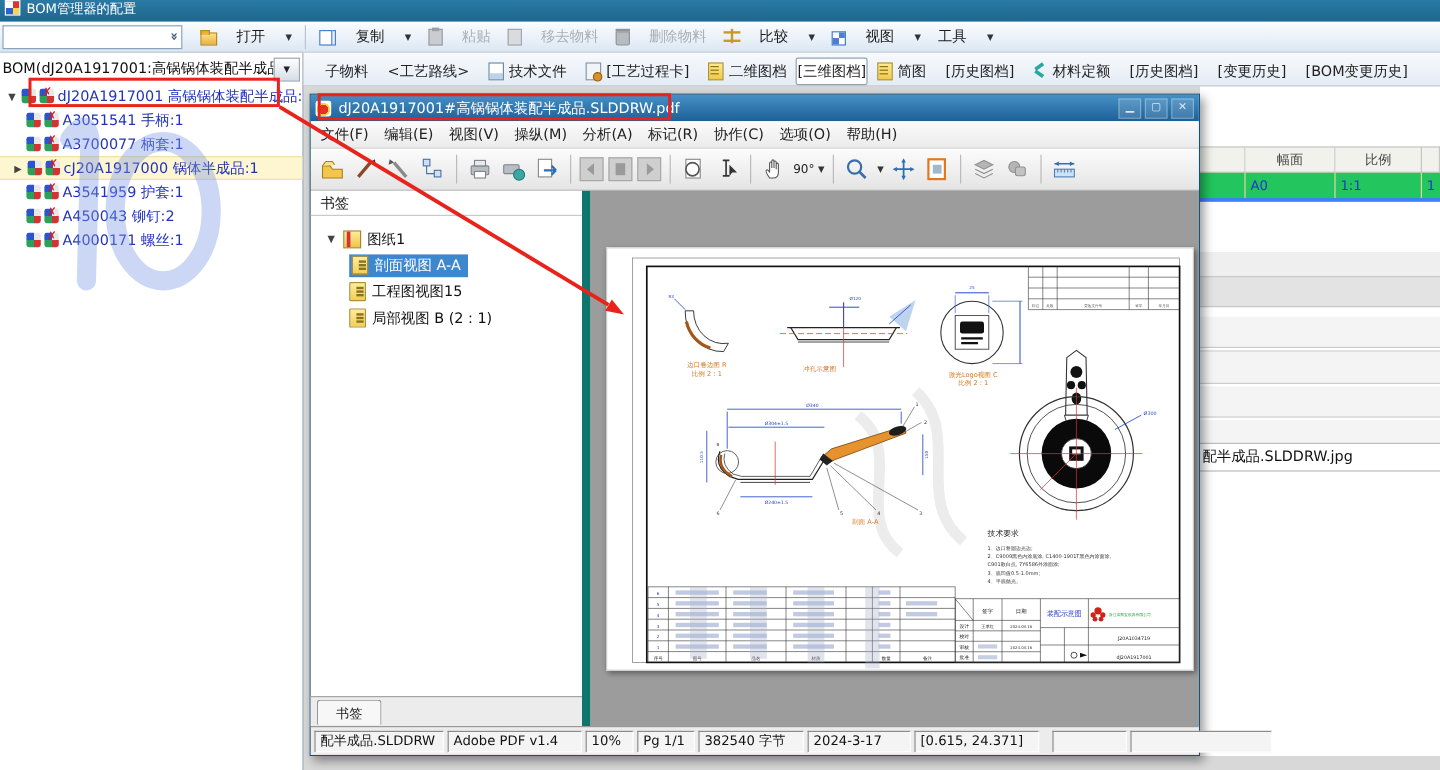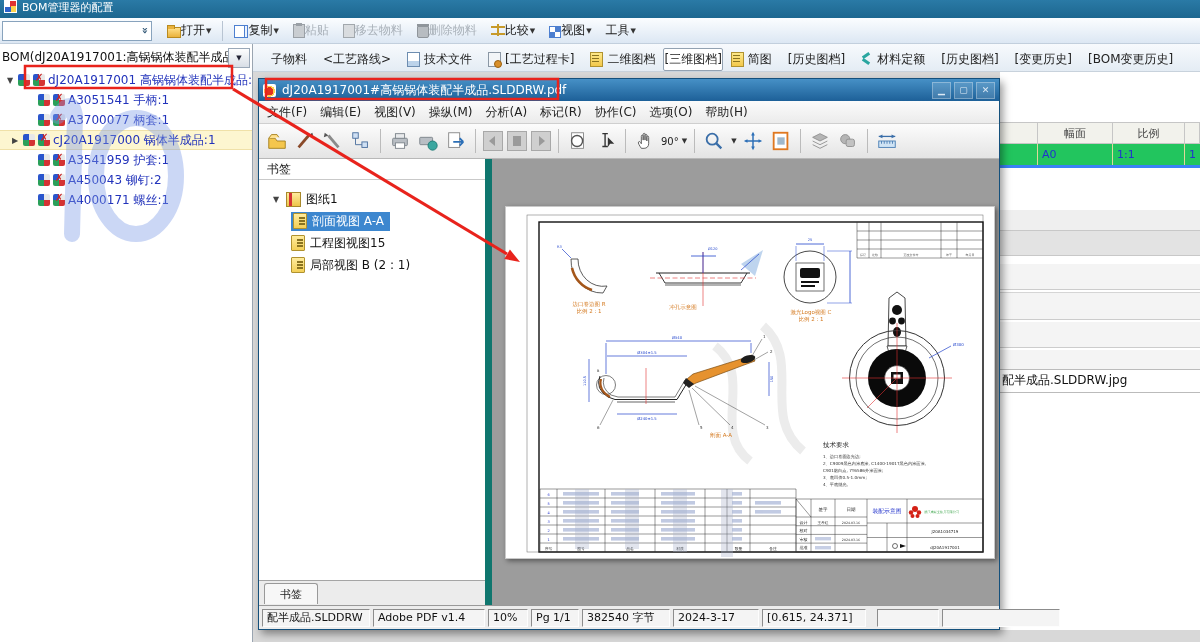--- a/index.html
+++ b/index.html
@@ -11,21 +11,21 @@
     display:flex;align-items:flex-start;padding-left:4px;box-sizing:border-box;z-index:5}
   .app-icon{width:11px;height:11px;margin-right:5px;border:1px solid #fff;
     background:conic-gradient(#e23333 0 25%,#ffd34d 0 50%,#2d62c9 0 75%,#fff 0)}
   
   .toolbar1{position:absolute;left:0;top:18px;width:1200px;height:26px;
     background:linear-gradient(#fbfdff,#dce7f3);border-bottom:1px solid #c2cfdd;
     display:flex;align-items:center;font-size:12px;color:#1a1a1a;z-index:5;box-sizing:border-box}
   .combo{width:148px;height:18px;background:#fff;border:1px solid #88a3bd;margin:0 8px 0 2px;
     display:flex;justify-content:flex-end;align-items:center}
   .combo .chev{font-size:11px;color:#345a78;transform:rotate(-90deg);margin-right:3px;font-weight:bold}
-  .tbtn{display:flex;align-items:center;gap:0;padding:2px 7px;white-space:nowrap}
+  .tbtn{display:flex;align-items:center;gap:16px;padding:2px 7px;white-space:nowrap}
   .tbtn.disabled{color:#a8b0b8}
   .caret{font-size:7px;color:#333;margin-left:1px}
   .vsep{width:1px;height:20px;background:#b8c4d2;margin:0 4px}
   .i14{width:14px;height:14px;display:inline-block;position:relative;flex:0 0 auto}
   .ic-folder{background:linear-gradient(#ffe08a,#eab23c);border:1px solid #b98a1f;height:9px;width:12px;margin-top:4px}
   .ic-folder::before{content:"";position:absolute;top:-3px;left:-1px;width:6px;height:3px;background:#eab23c;border:1px solid #b98a1f;border-bottom:none}
   .ic-copy{border:1px solid #4d7fd0;background:#eaf2fd;width:9px;height:11px;margin:2px 0 0 3px}
   .ic-copy::before{content:"";position:absolute;left:-4px;top:-1px;width:9px;height:11px;border:1px solid #4d7fd0;background:#fff}
   .ic-paste{background:#c9cdd1;border:1px solid #9aa0a6;width:10px;height:12px;margin-top:1px}
   .ic-paste::before{content:"";position:absolute;top:-2px;left:2px;width:6px;height:3px;background:#9aa0a6}
@@ -55,21 +55,21 @@
   .left-panel{position:absolute;left:0;top:44px;width:253px;height:598px;background:#fff;
     border-right:1px solid #9aa5b1;box-sizing:border-box;z-index:4}
   .lp-header{position:absolute;left:0;top:2px;width:100%;height:23px;font-size:12px;color:#111;
     display:flex;align-items:center;padding:0 2px;box-sizing:border-box}
   .lp-header .hdr-text{flex:1;overflow:hidden;white-space:nowrap}
   .drop-btn{width:20px;height:18px;background:linear-gradient(#fefefe,#d8dee6);border:1px solid #9aa8b8;
     display:flex;align-items:center;justify-content:center;font-size:7px;color:#223;flex:0 0 auto}
   .tree{position:absolute;left:0;top:26px;width:100%;font-size:12px;color:#2233bb}
   .trow{position:relative;height:20px;display:flex;align-items:center;gap:3px;padding-left:5px;white-space:nowrap}
   .trow .lbl{overflow:hidden}
-  .trow.child{padding-left:38px}
+  .trow.child{padding-left:22px}
   .trow.sel{background:#fdf6d0;border-top:1px solid #f0e1a8;border-bottom:1px solid #f0e1a8;box-sizing:border-box}
   .exp{width:10px;font-size:8px;color:#444;text-align:center;flex:0 0 10px}
   .cmp{width:12px;height:12px;position:relative;flex:0 0 12px;border-radius:2px;
     background:conic-gradient(from 90deg,#d43333 0 25%,#2aa05a 0 50%,#2a55cc 0 75%,#e8e8e8 0)}
   .cmp.x::after{content:"✗";position:absolute;left:2px;top:-2px;font-size:10px;color:#cc2222;font-weight:bold}
   .wm{position:absolute;left:0;top:24px;pointer-events:none}
   
   .right-panel{position:absolute;left:1000px;top:72px;width:200px;height:558px;background:#fff;z-index:3}
   .rp-header{position:absolute;left:0;top:50px;width:236px;height:22px;display:flex;font-size:11px;color:#444}
   .rp-hcell{background:#f2f2ec;border:1px solid #c6c6c6;border-left:none;display:flex;align-items:center;justify-content:center;box-sizing:border-box}

